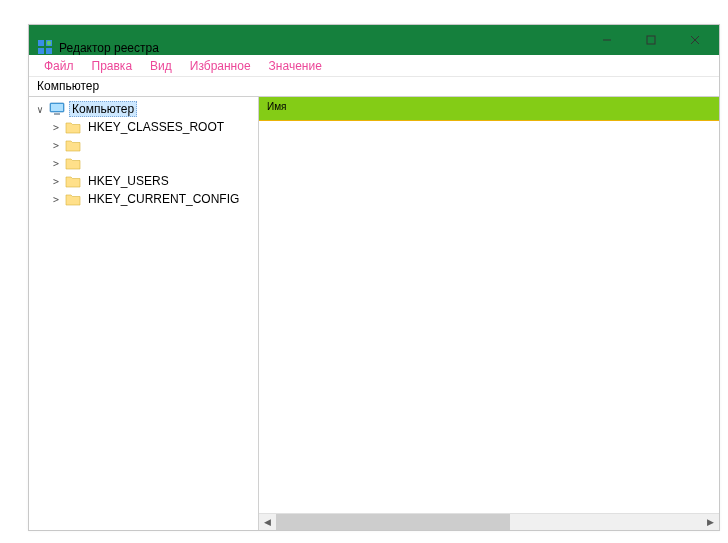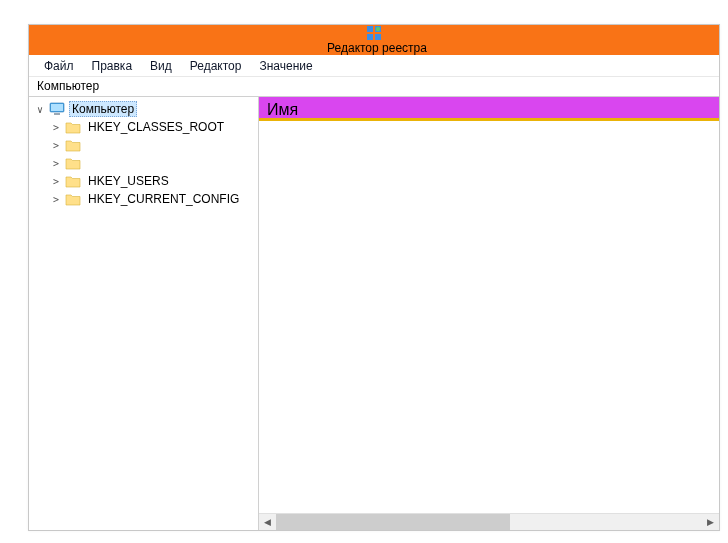--- a/index.html
+++ b/index.html
@@ -20,24 +20,23 @@
     bottom: 12px;
     border: 1px solid #c8c8c8;
     background: #fff;
     display: flex;
     flex-direction: column;
     box-shadow: 0 0 3px rgba(0,0,0,0.05);
   }
   .titlebar {
     height: 30px;
     display: flex;
-    align-items: center;
+    align-items: flex-end;
     padding: 0 2px 0 8px;
-    background: #f97316;
-    flex-direction: column;
+    background: #15803d;
   }
   .titlebar .app-icon {
     width: 16px; height: 16px;
     margin-right: 6px;
     display: flex; align-items: center; justify-content: center;
   }
   .titlebar .title {
     flex: 1;
     color: #000;
     font-size: 12px;
@@ -53,21 +52,21 @@
     display: flex;
     align-items: center;
     padding: 0 6px;
     gap: 0;
     background: #fff;
     border-bottom: 1px solid #e8e8e8;
     font-size: 12px;
   }
   .menu-item {
     padding: 3px 9px;
-    color: #0f172a;
+    color: #ec4899;
   }
   .addressbar {
     height: 20px;
     padding: 2px 8px;
     border-bottom: 1px solid #d0d0d0;
     font-size: 12px;
     color: #000;
     background: #fff;
   }
   .content {
@@ -113,23 +112,23 @@
   .list-pane {
     flex: 1;
     display: flex;
     flex-direction: column;
     overflow: hidden;
     background: #fff;
   }
   .list-header {
     display: flex;
     height: 24px;
-    border-bottom: 3px solid #eab308;
-    background: #d946ef;
-    font-size: 16px;
+    border-bottom: 1px solid #eab308;
+    background: #84cc16;
+    font-size: 10px;
     color: #000;
     padding-top: 4px;
   }
   .col { border-right: 1px solid transparent; padding-left: 8px; }
   .col-name { width: 140px; }
   .col-type { width: 140px; }
   .col-value { flex: 1; }
   .list-body { flex: 1; }
   .hscroll {
     height: 17px;
@@ -187,21 +186,21 @@
             <line x1="9" y1="1" x2="1" y2="9" stroke="#333" stroke-width="1"></line>
           </svg>
       </div>
     </div>
   </div>
 
   <div class="menubar">
     <span class="menu-item">Файл</span>
     <span class="menu-item">Правка</span>
     <span class="menu-item">Вид</span>
-    <span class="menu-item">Редактор</span>
+    <span class="menu-item">Избранное</span>
     <span class="menu-item">Значение</span>
   </div>
 
   <div class="addressbar">
     <span>Компьютер</span>
   </div>
 
   <div class="content">
 
     <div class="tree-pane">

